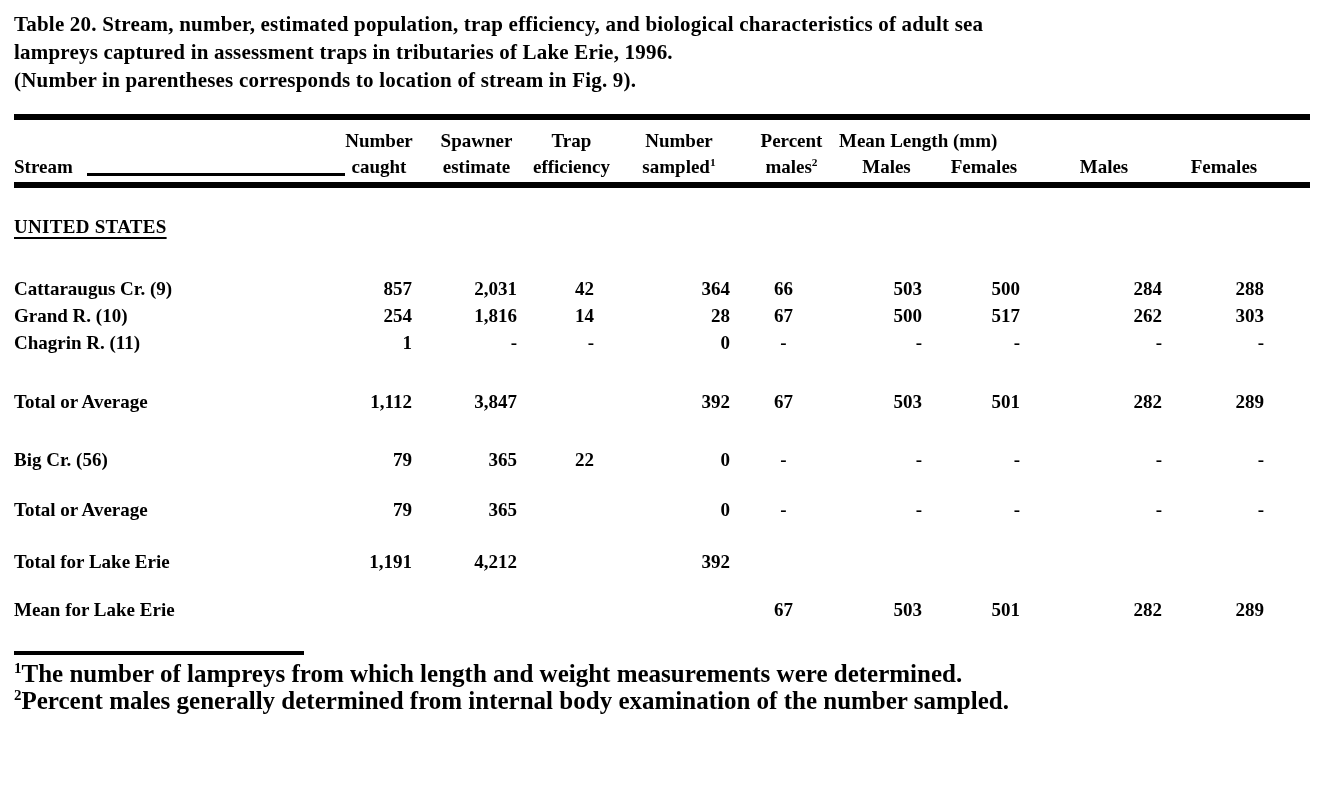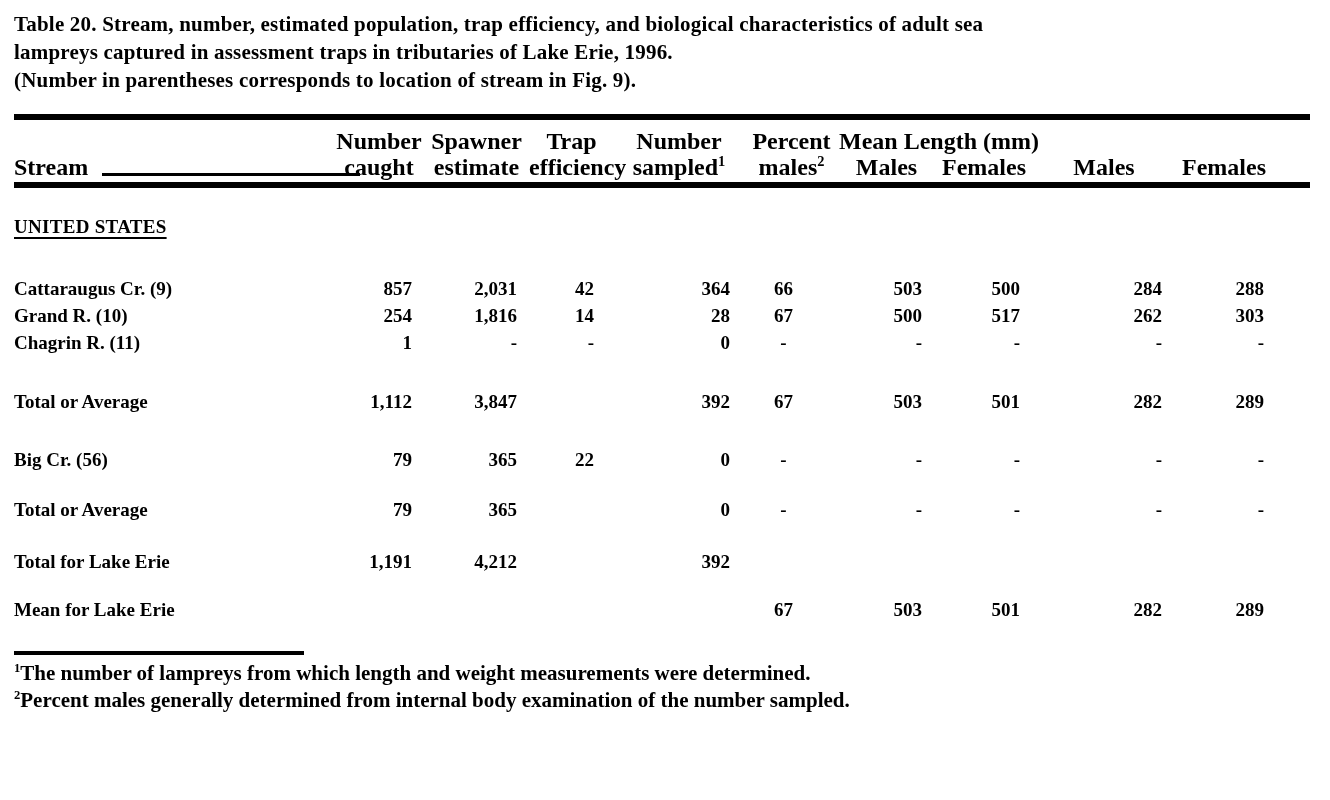--- a/index.html
+++ b/index.html
@@ -56,22 +56,22 @@
   .c1 { padding-right: 12px; }
   .c2 { padding-right: 12px; }
   .c3 { padding-right: 20px; }
   .c4 { padding-right: 14px; }
   .c5 { padding-right: 16px; text-align: center; }
   .c6 { padding-right: 12px; }
   .c7 { padding-right: 14px; }
   .c8 { padding-right: 12px; }
   .c9 { padding-right: 10px; }
   
-  .hcell { font-size: 24px; line-height: 26px; text-align: center; white-space: nowrap; }
-  .hgroup { grid-column: span 2; text-align: right; }
+  .hcell { font-size: 19px; line-height: 26px; text-align: center; white-space: nowrap; }
+  .hgroup { grid-column: span 2; text-align: left; }
   .hstream {
     text-align: left;
     display: flex;
     align-items: flex-end;
     gap: 8px;
   }
   .hstream .fill-line {
     flex: 0 0 258px;
     border-bottom: 3px solid #000;
     margin: 0 0 4px 6px;
@@ -89,21 +89,21 @@
   .mt-section-us  { margin-top: 25px; }
   .mt-first-data  { margin-top: 35px; }
   .mt-none        { margin-top: 0; }
   .mt-total-us    { margin-top: 32px; }
   .mt-section-ca  { margin-top: 33px; }
   .mt-big         { margin-top: 31px; }
   .mt-total-ca    { margin-top: 23px; }
   .mt-total-erie  { margin-top: 25px; }
   .mt-mean-erie   { margin-top: 21px; }
   
-  .footnotes { margin-top: 5px; font-size: 21px; line-height: 27px; }
+  .footnotes { margin-top: 5px; font-size: 25px; line-height: 27px; }
 </style>
 </head>
 <body>
 
 <div class="page">
 
   <div class="title-block">
     <div>Table 20.  Stream, number, estimated population, trap efficiency, and biological characteristics of adult sea</div>
     <div>lampreys captured in assessment traps in tributaries of Lake Erie, 1996.</div>
     <div>(Number in parentheses corresponds to location of stream in Fig. 9).</div>

